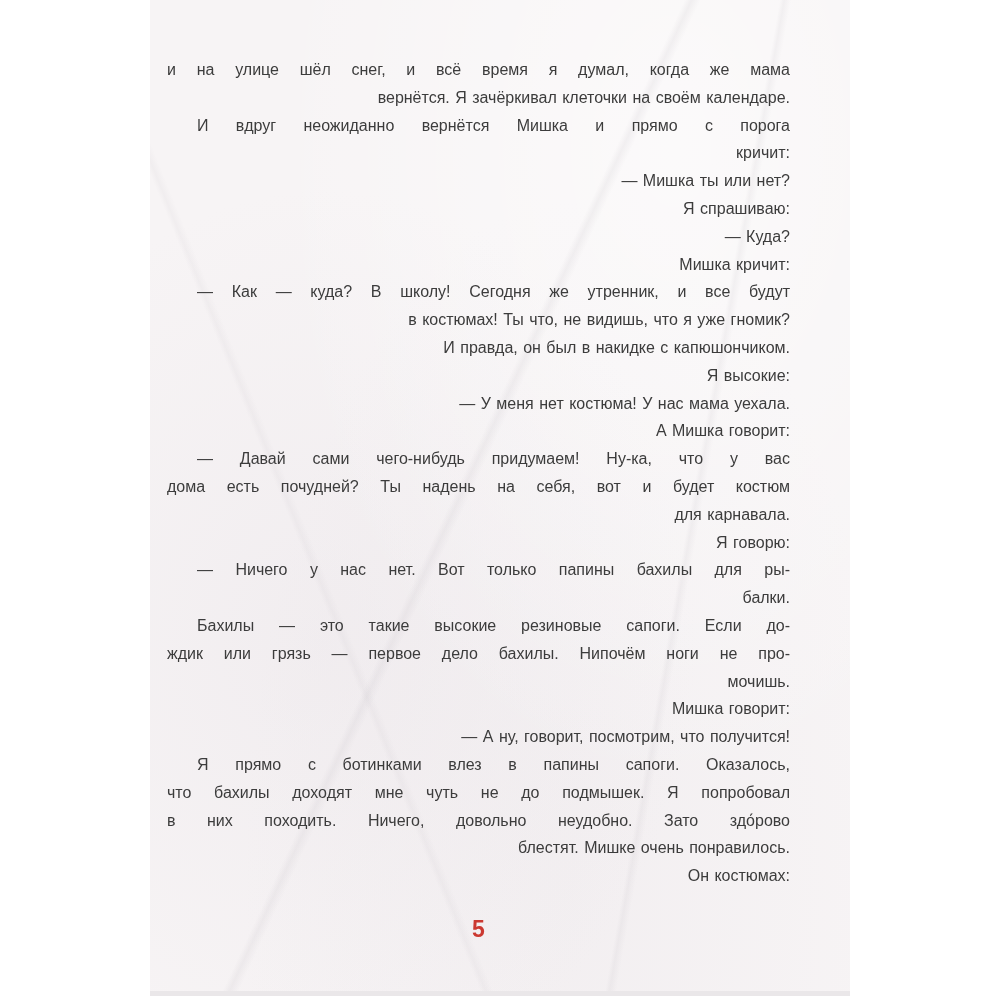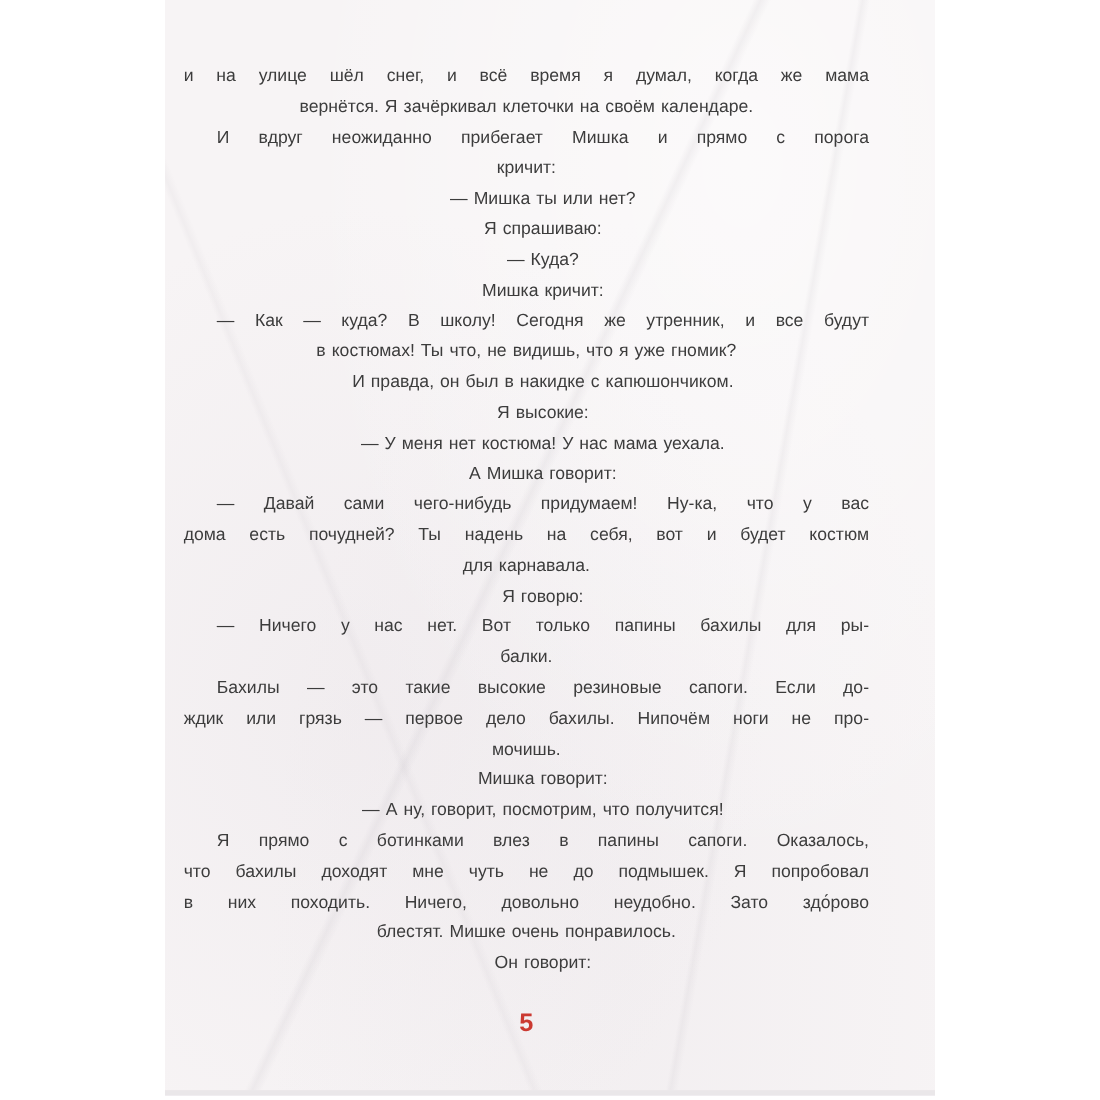--- a/index.html
+++ b/index.html
@@ -32,21 +32,21 @@
     left: 17px;
     top: 56px;
     width: 623px;
     font-size: 16px;
     color: #3c3c3c;
     word-spacing: 1px;
   }
   .line {
     line-height: 27.8px;
     height: 27.8px;
-    text-align: center;
+    text-align: right;
     white-space: normal;
     overflow: visible;
   }
   .line.ind { text-indent: 30px; }
   .line.just {
     text-align: justify;
     text-align-last: justify;
   }
   .page-number {
     position: absolute;
@@ -59,21 +59,21 @@
     color: #cb3931;
   }
 </style>
 </head>
 <body>
 
 <div class="page" style="background-color: rgb(247, 244, 245);">
   <div class="text-block" style="color: rgb(60, 60, 60);">
       <div class="line just">и на улице шёл снег, и всё время я думал, когда же мама</div>
       <div class="line">вернётся. Я зачёркивал клеточки на своём календаре.</div>
-      <div class="line ind just">И вдруг неожиданно прибегает Мишка и прямо с порога</div>
+      <div class="line ind just">И вдруг неожиданно вернётся Мишка и прямо с порога</div>
       <div class="line">кричит:</div>
       <div class="line ind">— Мишка ты или нет?</div>
       <div class="line ind">Я спрашиваю:</div>
       <div class="line ind">— Куда?</div>
       <div class="line ind">Мишка кричит:</div>
       <div class="line ind just">— Как — куда? В школу! Сегодня же утренник, и все будут</div>
       <div class="line">в костюмах! Ты что, не видишь, что я уже гномик?</div>
       <div class="line ind">И правда, он был в накидке с капюшончиком.</div>
       <div class="line ind">Я высокие:</div>
       <div class="line ind">— У меня нет костюма! У нас мама уехала.</div>
@@ -86,16 +86,16 @@
       <div class="line">балки.</div>
       <div class="line ind just">Бахилы — это такие высокие резиновые сапоги. Если до-</div>
       <div class="line just">ждик или грязь — первое дело бахилы. Нипочём ноги не про-</div>
       <div class="line">мочишь.</div>
       <div class="line ind">Мишка говорит:</div>
       <div class="line ind">— А ну, говорит, посмотрим, что получится!</div>
       <div class="line ind just">Я прямо с ботинками влез в папины сапоги. Оказалось,</div>
       <div class="line just">что бахилы доходят мне чуть не до подмышек. Я попробовал</div>
       <div class="line just">в них походить. Ничего, довольно неудобно. Зато здо́рово</div>
       <div class="line">блестят. Мишке очень понравилось.</div>
-      <div class="line ind">Он говорит:</div>
+      <div class="line ind">Он костюмах:</div>
     </div>
   <div class="page-number" style="color: rgb(203, 57, 49);">5</div>
 </div>
 
 </body></html>

